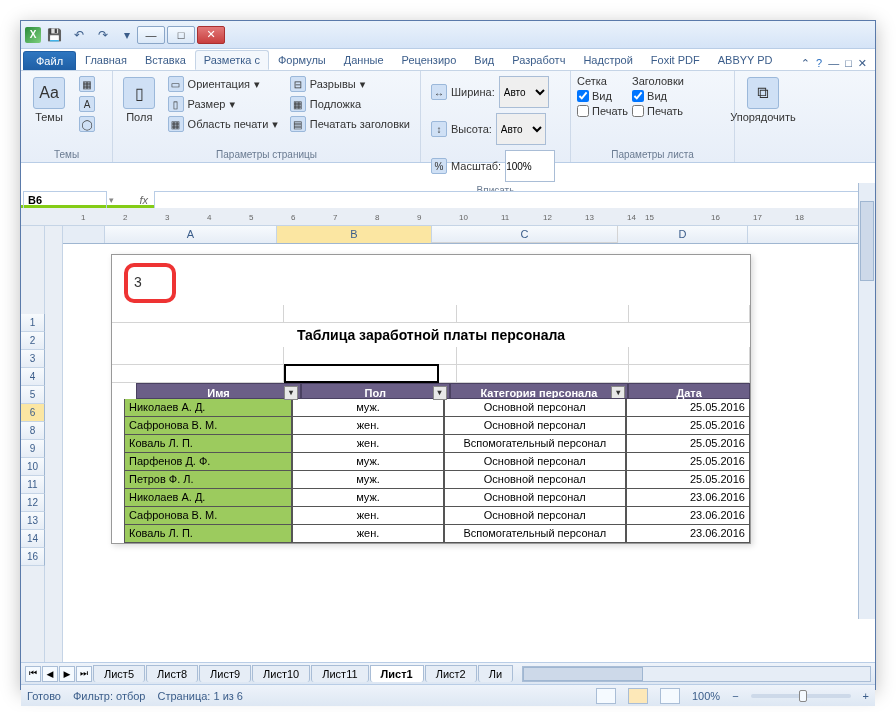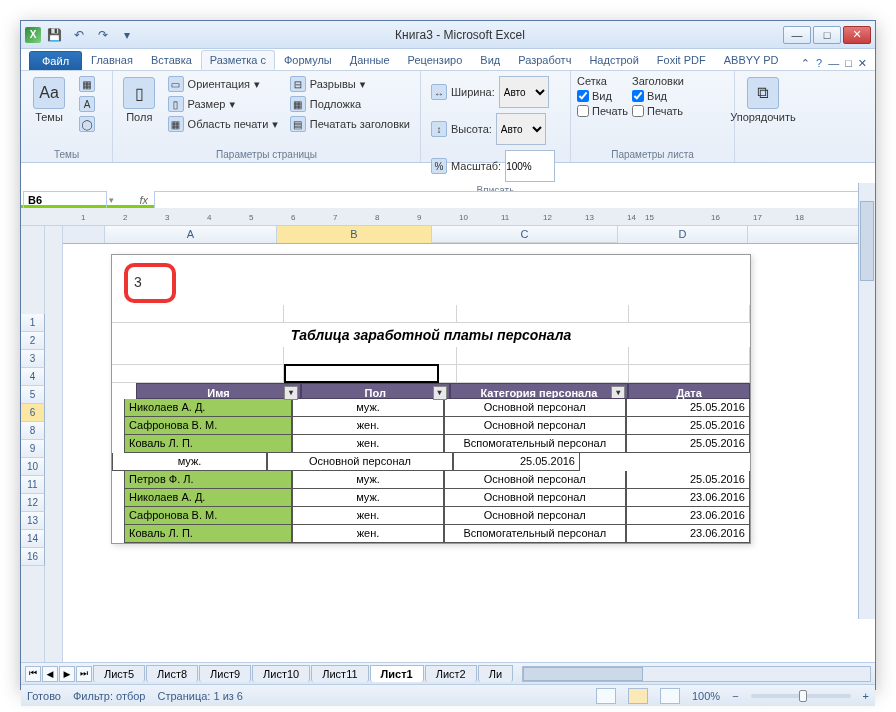--- a/index.html
+++ b/index.html
@@ -9,21 +9,21 @@
 
 .titlebar { height: 28px; background: linear-gradient(#eaf2fb,#d5e4f7); display:flex; align-items:center; padding:0 4px; font-size:12px; color:#333; border-bottom:1px solid #b9cde6;}
 .tb-left { display:flex; align-items:center; gap:4px;}
 .tb-icon { width:16px; height:16px; background:linear-gradient(135deg,#2a8b3a,#7ed07e); border-radius:2px; display:flex;align-items:center;justify-content:center;color:#fff;font-size:10px;font-weight:bold;}
 .qat-btn { width:20px; height:20px; display:flex;align-items:center;justify-content:center; color:#3b5d8a; cursor:pointer;}
 .tb-title { flex:1; text-align:center; font-size:12px;}
 .winbtns { display:flex; gap:2px;}
 .winbtn { width:28px; height:18px; border:1px solid #8aa6c8; background:linear-gradient(#f5faff,#dbe8f7); border-radius:2px; display:flex;align-items:center;justify-content:center; font-size:11px; cursor:pointer;}
 .winbtn.close { background:linear-gradient(#e27979,#c83e3e); color:#fff; border-color:#a92f2f;}
 
-.tabs { height:22px; background:#fff; display:flex; align-items:flex-end; padding-left:8px; border-bottom:1px solid #c5d4e6; font-size:11px;}
+.tabs { height:22px; background:#fff; display:flex; align-items:flex-end; padding-left:2px; border-bottom:1px solid #c5d4e6; font-size:11px;}
 .filetab { background:linear-gradient(#2e76c0,#1f5fa5); color:#fff; padding:3px 12px; border-radius:3px 3px 0 0; cursor:pointer; border:1px solid #1f5fa5; border-bottom:none;}
 .rtab { padding:3px 8px; color:#3b5d8a; cursor:pointer; border:1px solid transparent;}
 .rtab.active { background:#f3f7fc; border:1px solid #c5d4e6; border-bottom:1px solid #f3f7fc; border-radius:3px 3px 0 0;}
 .tabs-right { margin-left:auto; display:flex; gap:6px; padding:0 8px; color:#3b5d8a; font-size:11px;}
 
 .ribbon { height:92px; background:linear-gradient(#f3f7fc,#e7eef8); border-bottom:1px solid #b9cde6; display:flex; font-size:11px; color:#333;}
 .rgroup { border-right:1px solid #cdd9e9; padding:4px 6px 2px; display:flex; flex-direction:column; justify-content:space-between;}
 .rgroup-title { text-align:center; font-size:10px; color:#6a7b91; padding-top:2px;}
 .rgroup-body { display:flex; gap:4px; flex:1;}
 .bigbtn { width:44px; display:flex; flex-direction:column; align-items:center; gap:2px; padding:2px; cursor:pointer; border-radius:2px;}
@@ -61,21 +61,21 @@
 
 .rowheads { position:absolute; left:0; top:0; width:24px;}
 .rh { height:18px; border-bottom:1px solid #c5d4e6; background:linear-gradient(#f7fafd,#e6edf6); text-align:center; font-size:10px; color:#3b5d8a; line-height:17px; border-right:1px solid #9fb6d1;}
 .rh.sel { background:#fbe6a2;}
 
 .datarows { }
 .dr { display:flex; height:18px; font-size:11px;}
 .c { border-right:1px solid #d4d4d4; border-bottom:1px solid #d4d4d4; padding:0 4px; line-height:17px; overflow:hidden; white-space:nowrap;}
 .c.a{width:172px;} .c.b{width:155px;text-align:center;} .c.c{width:186px;text-align:center;} .c.d{width:130px;text-align:right;}
 
-.title-row { text-align:center; font-weight:bold; font-size:14px; padding:4px 0;font-style:italic;}
+.title-row { text-align:center; font-weight:bold; font-size:14px; padding:4px 0;}
 .subtitle-row { text-align:center; font-weight:bold; font-size:12px; padding:0 0 6px;}
 
 .thead { display:flex; height:16px;margin-left:24px;}
 .th { background:#6b5f87; color:#fff; border:1px solid #4a4161; font-size:11px; font-weight:bold; text-align:center; line-height:18px; position:relative;}
 .th .drp { position:absolute; right:2px; top:2px; width:14px; height:14px; background:#e8e8e8; border:1px solid #888; font-size:8px; line-height:12px; color:#333;}
 .th.a{width:172px;} .th.b{width:155px;} .th.c{width:186px;} .th.d{width:127px;}
 
 .trow { display:flex; height:18px; font-size:11px;}
 .td { border:1px solid #555; border-top:none; padding:0 4px; line-height:17px;}
 .td.a{width:172px; background:#9ccb5e;margin-left:12px;} .td.b{width:155px;text-align:center;} .td.c{width:186px;text-align:center;} .td.d{width:127px;text-align:right;}
@@ -104,21 +104,20 @@
 
 <div class="window-chrome">
   <div class="titlebar">
     <div class="tb-left">
       <div class="tb-icon">X</div>
       <div class="qat-btn">💾</div>
       <div class="qat-btn">↶</div>
       <div class="qat-btn">↷</div>
       <div class="qat-btn">▾</div>
     </div>
-    <div class="tb-title">Книга3  -  Microsoft Excel</div>
     <div class="winbtns">
       <div class="winbtn">—</div>
       <div class="winbtn">□</div>
       <div class="winbtn close">✕</div>
     </div>
   </div>
 
   <div class="tabs">
     <div class="filetab">Файл</div>
     <div class="rtab">Главная</div>
@@ -358,20 +357,21 @@
                   <div class="td c">Основной персонал</div>
                   <div class="td d">25.05.2016</div>
                 </div>
                 <div class="trow">
                   <div class="td a">Коваль Л. П.</div>
                   <div class="td b">жен.</div>
                   <div class="td c">Вспомогательный персонал</div>
                   <div class="td d">25.05.2016</div>
                 </div>
                 <div class="trow">
+                  <div class="td a">Парфенов Д. Ф.</div>
                   <div class="td b">муж.</div>
                   <div class="td c">Основной персонал</div>
                   <div class="td d">25.05.2016</div>
                 </div>
                 <div class="trow">
                   <div class="td a">Петров Ф. Л.</div>
                   <div class="td b">муж.</div>
                   <div class="td c">Основной персонал</div>
                   <div class="td d">25.05.2016</div>
                 </div>

